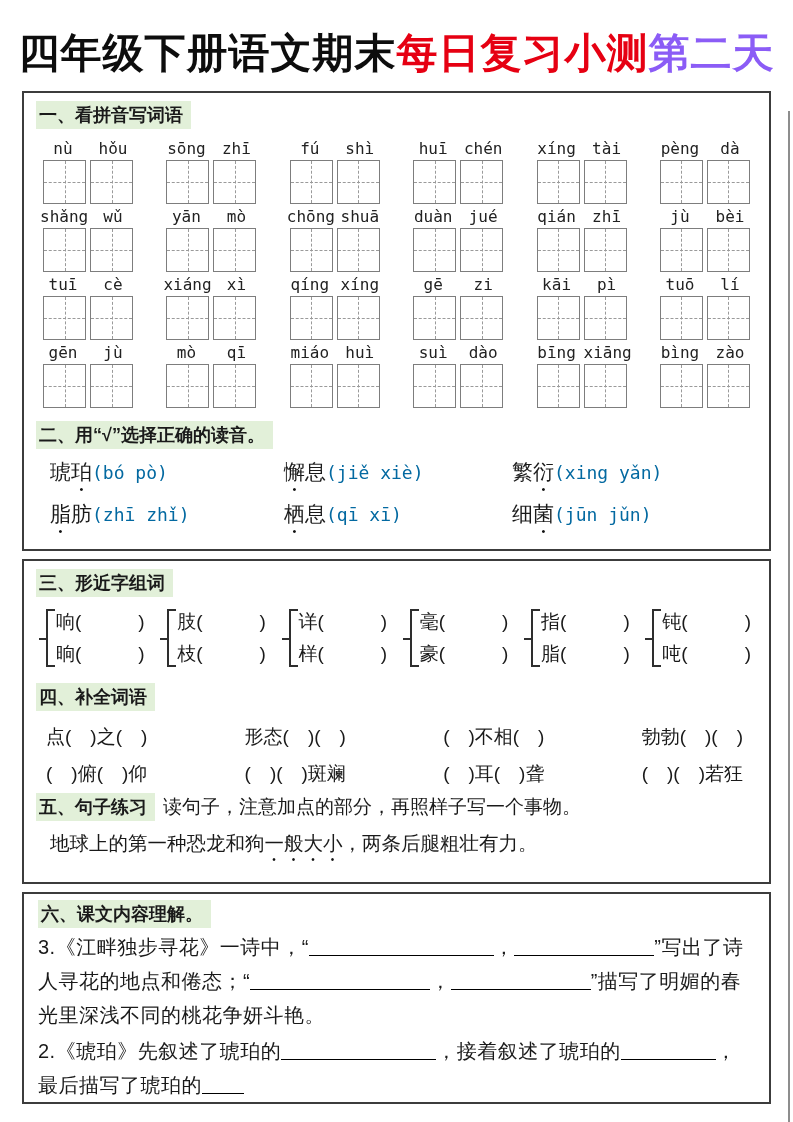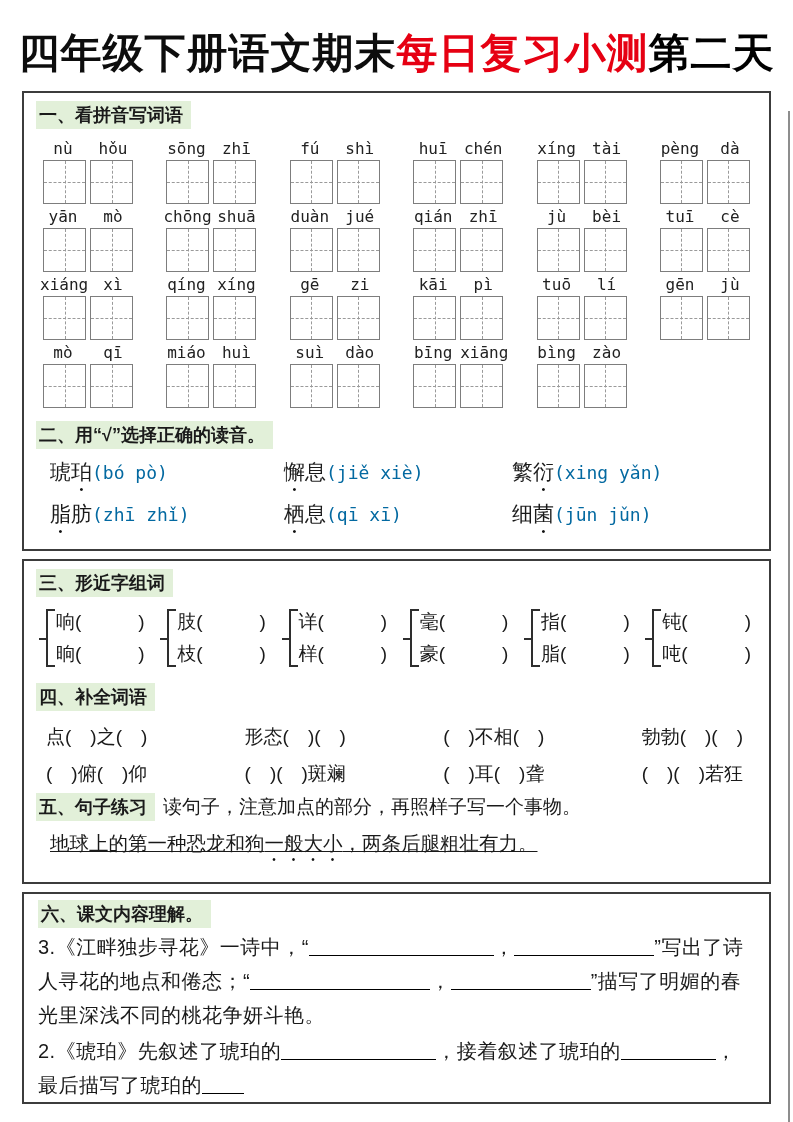--- a/index.html
+++ b/index.html
@@ -5,21 +5,21 @@
   * { margin:0; padding:0; box-sizing:border-box; }
   html,body { width:793px; height:1122px; background:#ffffff; overflow:hidden;
               font-family:"Liberation Sans", sans-serif; color:#1a1a1a; }
   .page { position:relative; width:793px; height:1122px; }
 
   
   .title { margin:26px 0 10px 0; text-align:center; font-size:41px; font-weight:900;
            letter-spacing:1px; white-space:nowrap; }
   .title .t-black { color:#0d0d0d; }
   .title .t-red   { color:#e60012; }
-  .title .t-blue  { color:#000000; }
+  .title .t-blue  { color:#8b5cf6; }
 
   
   .obox { margin-left:22px; width:749px; border:2px solid #3c3c3c; background:#fff;
           padding:8px 12px; overflow:hidden; }
   .box1 { height:460px; }
   .box2 { height:325px; margin-top:8px; }
   .box3 { height:212px; margin-top:8px; padding:6px 14px; }
 
   .hl { display:inline-block; background:#e2f0d9; font-weight:bold; font-size:18px;
         padding:3px 8px 3px 3px; line-height:22px; }
@@ -60,21 +60,21 @@
   
   .h4 { margin-top:16px; }
   .idiom-row { display:flex; justify-content:space-between; padding:0 14px 0 10px;
                font-size:19px; white-space:nowrap; }
   .idiom-row.r1 { margin-top:11px; }
   .idiom-row.r2 { margin-top:13px; }
 
   
   .s5-line { margin-top:6px; font-size:19px; }
   .s5-line .instr { font-size:19px; margin-left:8px; }
-  .s5-sentence { margin-top:9px; padding-left:14px; font-size:19.5px;text-decoration:underline; }
+  .s5-sentence { margin-top:9px; padding-left:14px; font-size:19.5px; }
 
   
   .para { font-size:20px; line-height:34px; letter-spacing:0.5px; margin-top:2px; }
   .blank { display:inline-block; border-bottom:1.5px solid #000; height:18px;
            vertical-align:-2px; }
   .b-185{width:185px} .b-140{width:140px} .b-180{width:180px}
   .b-155{width:155px} .b-95{width:95px} .b-42{width:42px}
 
   
   .page-edge { position:absolute; top:85px; right:3px; width:2px; bottom:0; background:#8d8d8d; }
@@ -153,20 +153,30 @@
           <div class="pys">
             <span>pèng</span>
             <span>dà</span>
           </div>
           <div class="boxes">
             <div class="wbox"></div>
             <div class="wbox"></div>
           </div>
         </div>
 
+        <div class="pgroup">
+          <div class="pys">
+            <span>shǎng</span>
+            <span>wǔ</span>
+          </div>
+          <div class="boxes">
+            <div class="wbox"></div>
+            <div class="wbox"></div>
+          </div>
+        </div>
 
         <div class="pgroup">
           <div class="pys">
             <span>yān</span>
             <span>mò</span>
           </div>
           <div class="boxes">
             <div class="wbox"></div>
             <div class="wbox"></div>
           </div>

